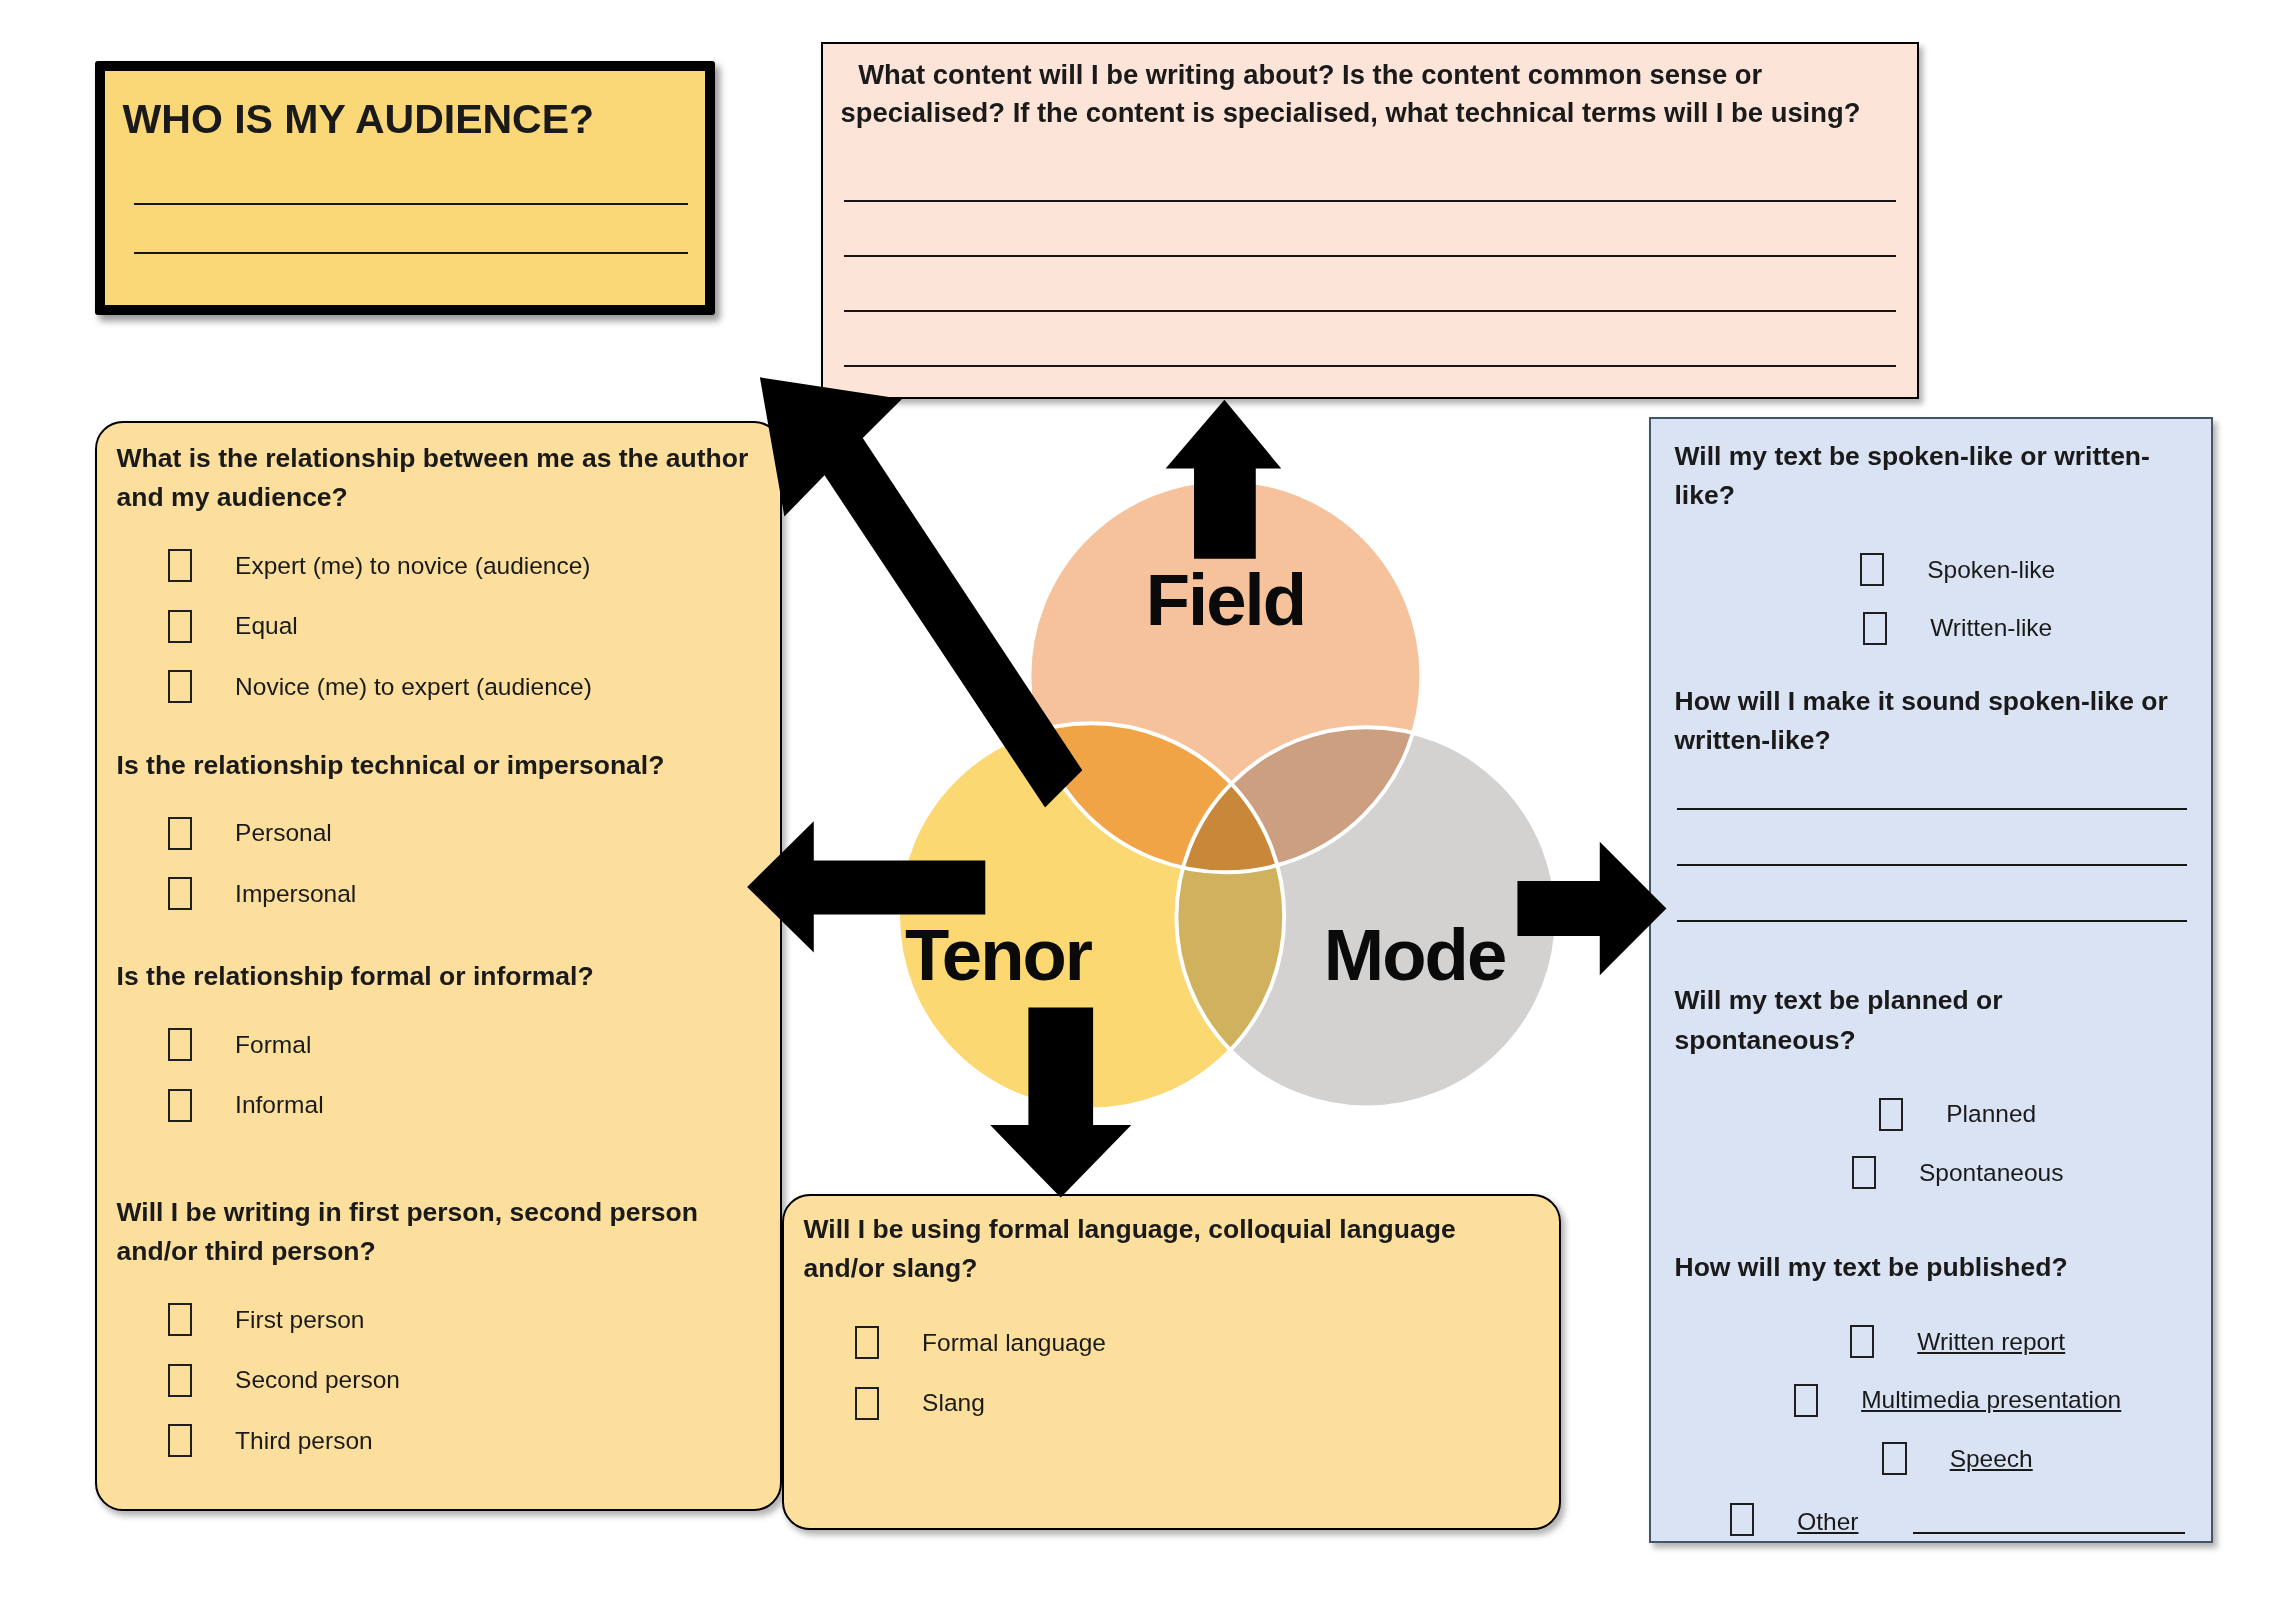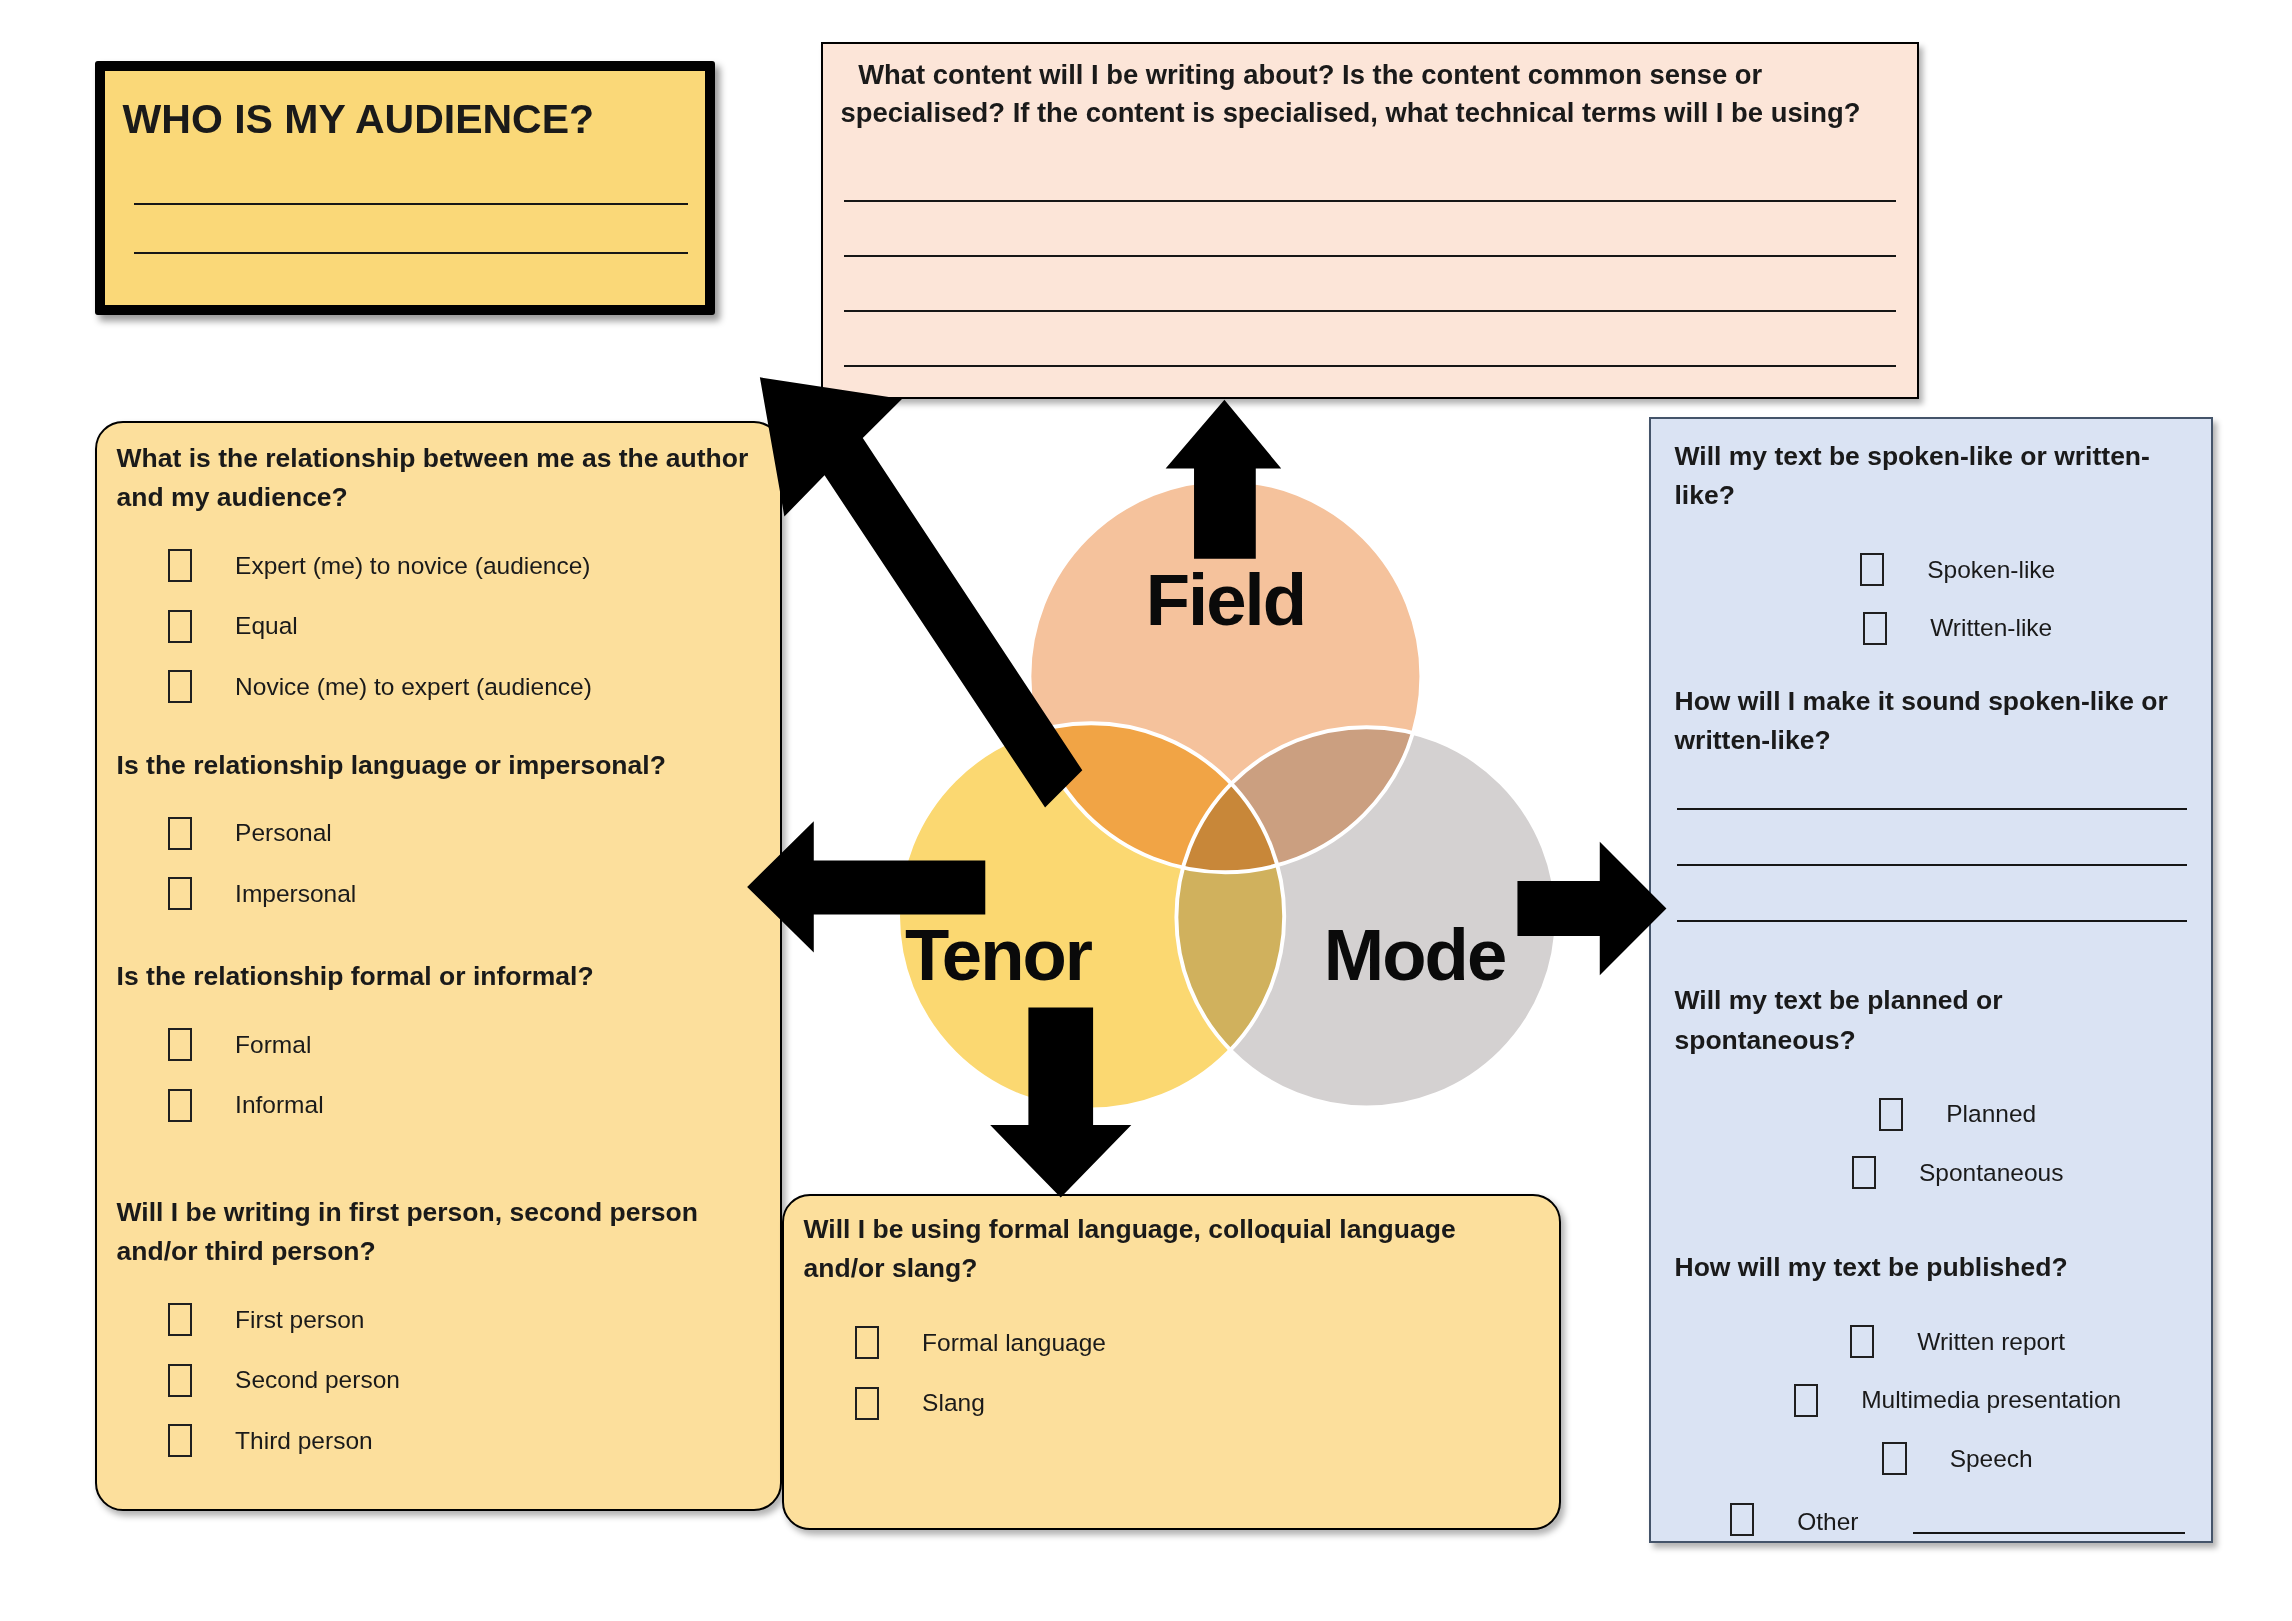--- a/index.html
+++ b/index.html
@@ -84,21 +84,21 @@
       <div class="opt">
         <span class="cbx"></span>
         <span>Equal</span>
       </div>
       <div class="opt">
         <span class="cbx"></span>
         <span>Novice (me) to expert (audience)</span>
       </div>
     </div>
 
-    <div class="q mt-q2">Is the relationship language or impersonal?</div>
+    <div class="q mt-q2">Is the relationship technical or impersonal?</div>
     <div class="opts">
       <div class="opt">
         <span class="cbx"></span>
         <span>Personal</span>
       </div>
       <div class="opt">
         <span class="cbx"></span>
         <span>Impersonal</span>
       </div>
     </div>
@@ -170,21 +170,21 @@
         <span class="cbx"></span>
         <span>Planned</span>
       </div>
       <div class="opt">
         <span class="cbx"></span>
         <span>Spontaneous</span>
       </div>
     </div>
 
     <div class="q mt-pub">How will my text be published?</div>
-    <div class="opts" style="">
+    <div class="opts" style="text-decoration:underline;">
       <div class="opt">
         <span class="cbx"></span>
         <span>Written report</span>
       </div>
       <div class="opt">
         <span class="cbx"></span>
         <span>Multimedia presentation</span>
       </div>
       <div class="opt">
         <span class="cbx"></span>

